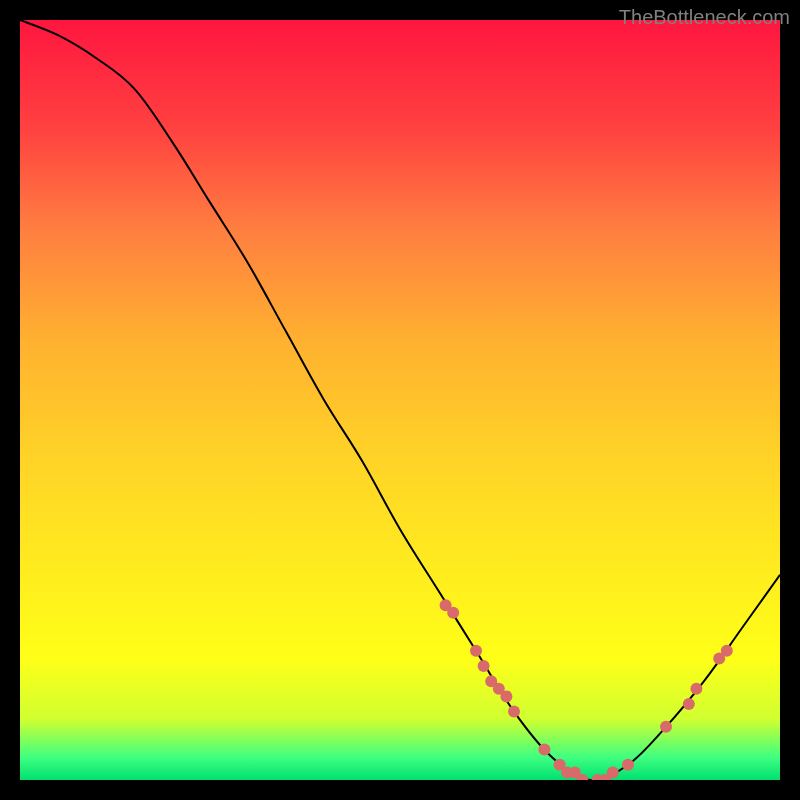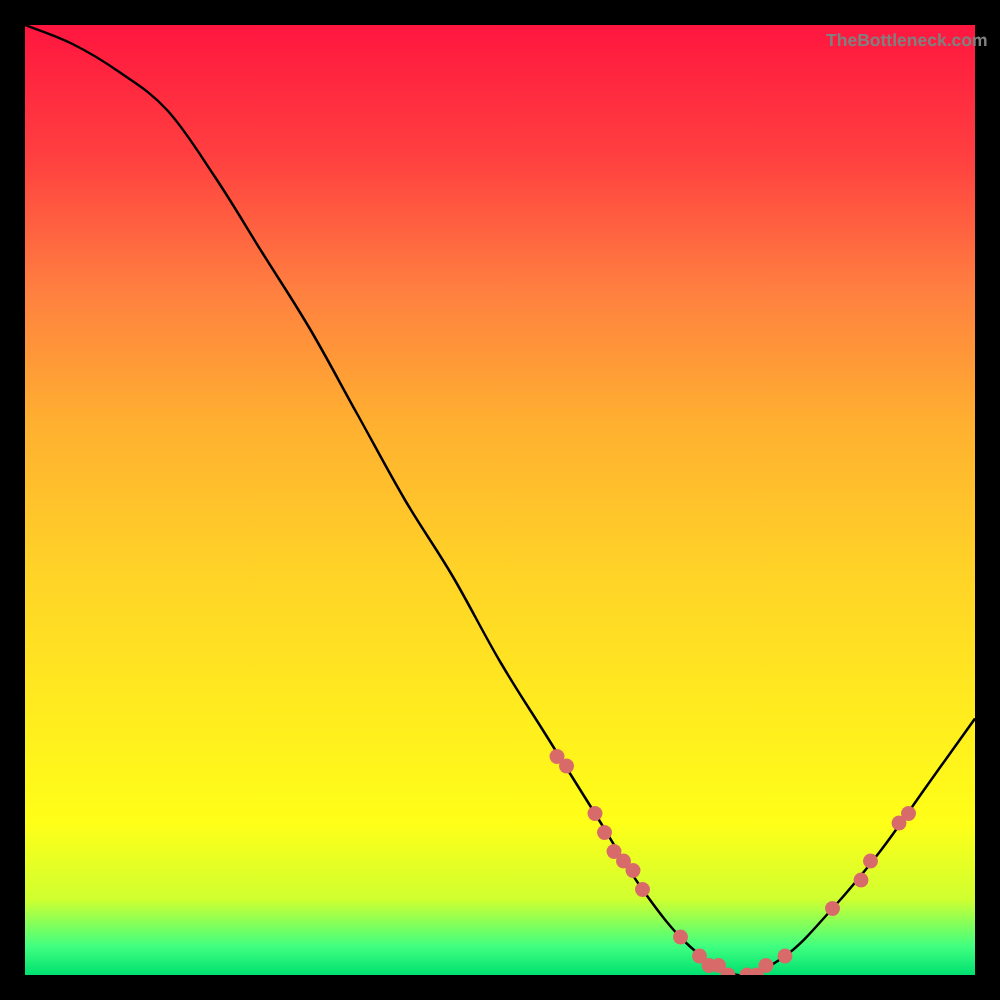--- a/index.html
+++ b/index.html
@@ -1,17 +1,17 @@
 <!DOCTYPE html>
 <html><head>
 <meta charset="utf-8">
 <style>
   * { margin: 0; padding: 0; box-sizing: border-box; }
   body { background: #000; width: 800px; height: 800px; overflow: hidden; position: relative; font-family: Arial, sans-serif; }
-  .attribution { position: absolute; top: 24px; right: 10px; color: #808080; font-size: 14px; font-weight: 700; z-index: 10; }
+  .attribution { position: absolute; top: 6px; right: 10px; color: #808080; font-size: 20px; font-weight: 400; z-index: 10; }
   .plot-area { position: absolute; left: 20px; top: 20px; width: 760px; height: 760px; }
   .gradient-bg { position: absolute; inset: 0; background: linear-gradient(to bottom,
       #ff163f 0%,
       #ff4040 14%,
       #ff8040 28%,
       #ffb030 42%,
       #ffd028 56%,
       #ffe820 70%,
       #ffff18 84%,
       #d0ff30 92%,

